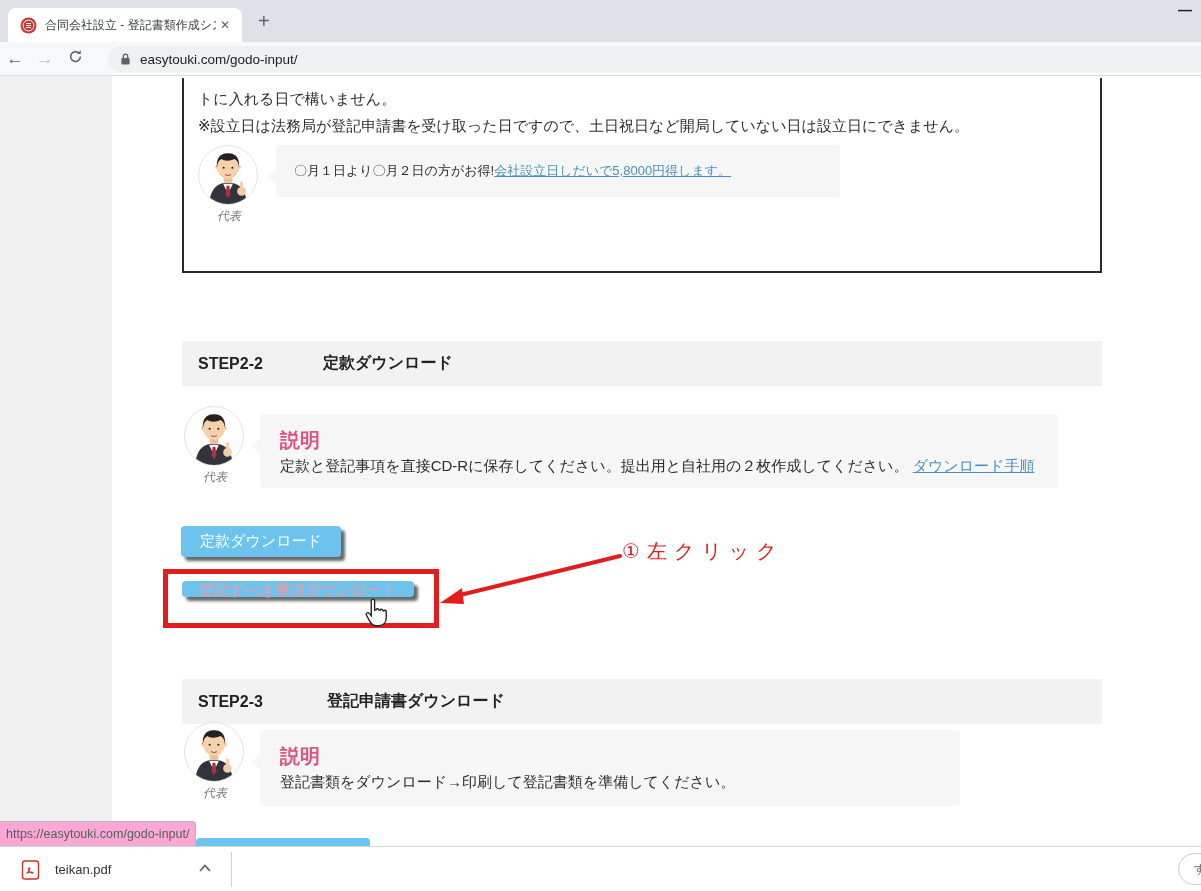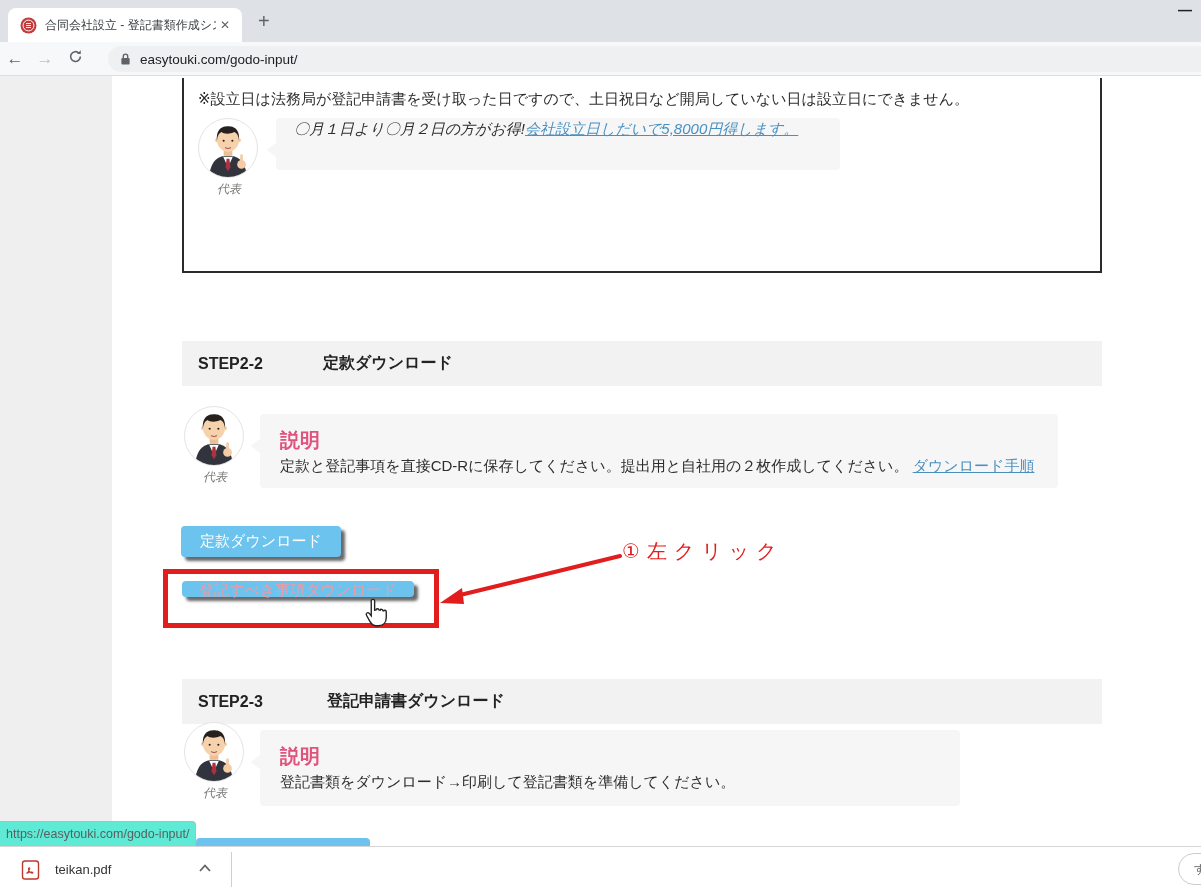--- a/index.html
+++ b/index.html
@@ -32,22 +32,22 @@
   .touki-cell-label { width:227px; background:#b8b8f8; border-right:2px solid #2b2b2b;
                       display:flex; align-items:center; justify-content:center; font-size:15px; color:#1a1a1a; }
   .touki-cell-body { flex:1; padding:7px 14px 6px 14px; font-size:15px; color:#2d2d2d; line-height:27px; }
   .tip-row { display:flex; margin-top:6px; align-items:flex-start; }
   .avatar-block { width:62px; text-align:center; }
   .avatar { width:60px; height:60px; border-radius:50%; background:#fff; border:1px solid #e4e4e4; overflow:hidden; }
   .avatar-caption { font-size:12px; color:#777; line-height:18px; margin-top:2px;font-style:italic; }
   .bubble { position:relative; background:#f6f6f7; border-radius:4px; }
   .bubble .notch { position:absolute; left:-9px; top:24px; width:0; height:0;
                    border-top:8px solid transparent; border-bottom:8px solid transparent; border-right:10px solid #f6f6f7; }
-  .tip-bubble { margin-left:16px; width:564px; height:52px; display:flex; padding:0 18px;
-                font-size:15px; color:#2d2d2d; line-height:22px; white-space:nowrap;font-style:italic; }
+  .tip-bubble { margin-left:16px; width:564px; height:52px; display:flex; align-items:center; padding:0 18px;
+                font-size:13px; color:#2d2d2d; line-height:22px; white-space:nowrap; }
   a.pg-link { color:#4a90bf; text-decoration:underline; }
 
   .step-header { position:absolute; left:182px; width:920px; height:45px; background:#f2f2f2;
                  display:flex; align-items:center; padding-left:16px; font-weight:bold; font-size:16px; color:#222; }
   .step-header .step-title { margin-left:16px; }
   .sh-2-2 { top:265px;gap:44px; } .sh-2-3 { top:603px;gap:48px; }
 
   .av2 { position:absolute; left:184px; top:330px; } .av3 { position:absolute; left:184px; top:646px; }
   .desc-bubble { position:absolute; padding:13px 20px 12px 20px; font-size:15px; color:#2d2d2d; line-height:26px; }
   .desc-label { color:#e0537d; font-weight:bold; font-size:20px; }
@@ -60,21 +60,21 @@
   .btn-touki  { left:182px; top:505px; width:232px; height:16px; color:#f09aa4; }
 
   .anno-rect { position:absolute; left:163px; top:493px; width:276px; height:59px; border:5px solid #e11d1d; }
   .anno-arrow { position:absolute; left:436px; top:466px; }
   .anno-text { position:absolute; left:622px; top:462px; font-size:20px; color:#e11d1d;
                letter-spacing:7px; font-weight:500; white-space:nowrap; }
   .hand-cursor { position:absolute; left:362px; top:522px; }
 
   .blue-peek { position:absolute; left:196px; top:762px; width:174px; height:8px; background:#6cc4ee; border-radius:4px 4px 0 0; }
 
-  .status-bubble { position:absolute; left:0; top:745px; width:196px; height:25px; background:#5eead4;
+  .status-bubble { position:absolute; left:0; top:745px; width:196px; height:25px; background:#f9a8d4;
                    border-top:1px solid #b9b9b9; border-right:1px solid #b9b9b9; border-radius:0 4px 0 0;
                    display:flex; align-items:center; padding-left:6px; font-size:12.5px; color:#5a5e63; white-space:nowrap; overflow:hidden; }
 
   
   .downloads-bar { position:absolute; left:0; top:846px; width:1201px; height:45px; background:#fff;
                    border-top:1px solid #d5d5d5; }
   .dl-item { position:absolute; left:20px; top:0; height:45px; display:flex; align-items:center; }
   .dl-name { font-size:13px; color:#333; margin-left:14px; }
   .dl-chevron { position:absolute; left:196px; top:12px; }
   .dl-divider { position:absolute; left:231px; top:5px; width:1px; height:35px; background:#cfcfcf; }
@@ -117,20 +117,21 @@
       </svg>
       <span class="omni-url">easytouki.com/godo-input/</span>
     </div>
   </div>
 
   <div class="viewport">
     <div class="content-bg"></div>
 
     <div class="touki-table">
       <div class="touki-cell-body">
+        <div>トに入れる日で構いません。</div>
         <div>※設立日は法務局が登記申請書を受け取った日ですので、土日祝日など開局していない日は設立日にできません。</div>
         <div class="tip-row">
           <div class="avatar-block">
             <div class="avatar">
               <svg width="58" height="58" viewBox="0 0 60 60">
                 <path d="M10 62 C12 42 20 38 30 38 C40 38 48 42 50 62 Z" fill="#31343c"></path>
                 <path d="M25 39 L30 50 L35 39 Z" fill="#ffffff"></path>
                 <path d="M28.5 41 L31.5 41 L32.5 50 L30 54 L27.5 50 Z" fill="#b03040"></path>
                 <rect x="42.6" y="36.5" width="2.8" height="9" rx="1.4" fill="#f3cba5"></rect>
                 <circle cx="44" cy="47" r="4.5" fill="#f3cba5"></circle>

